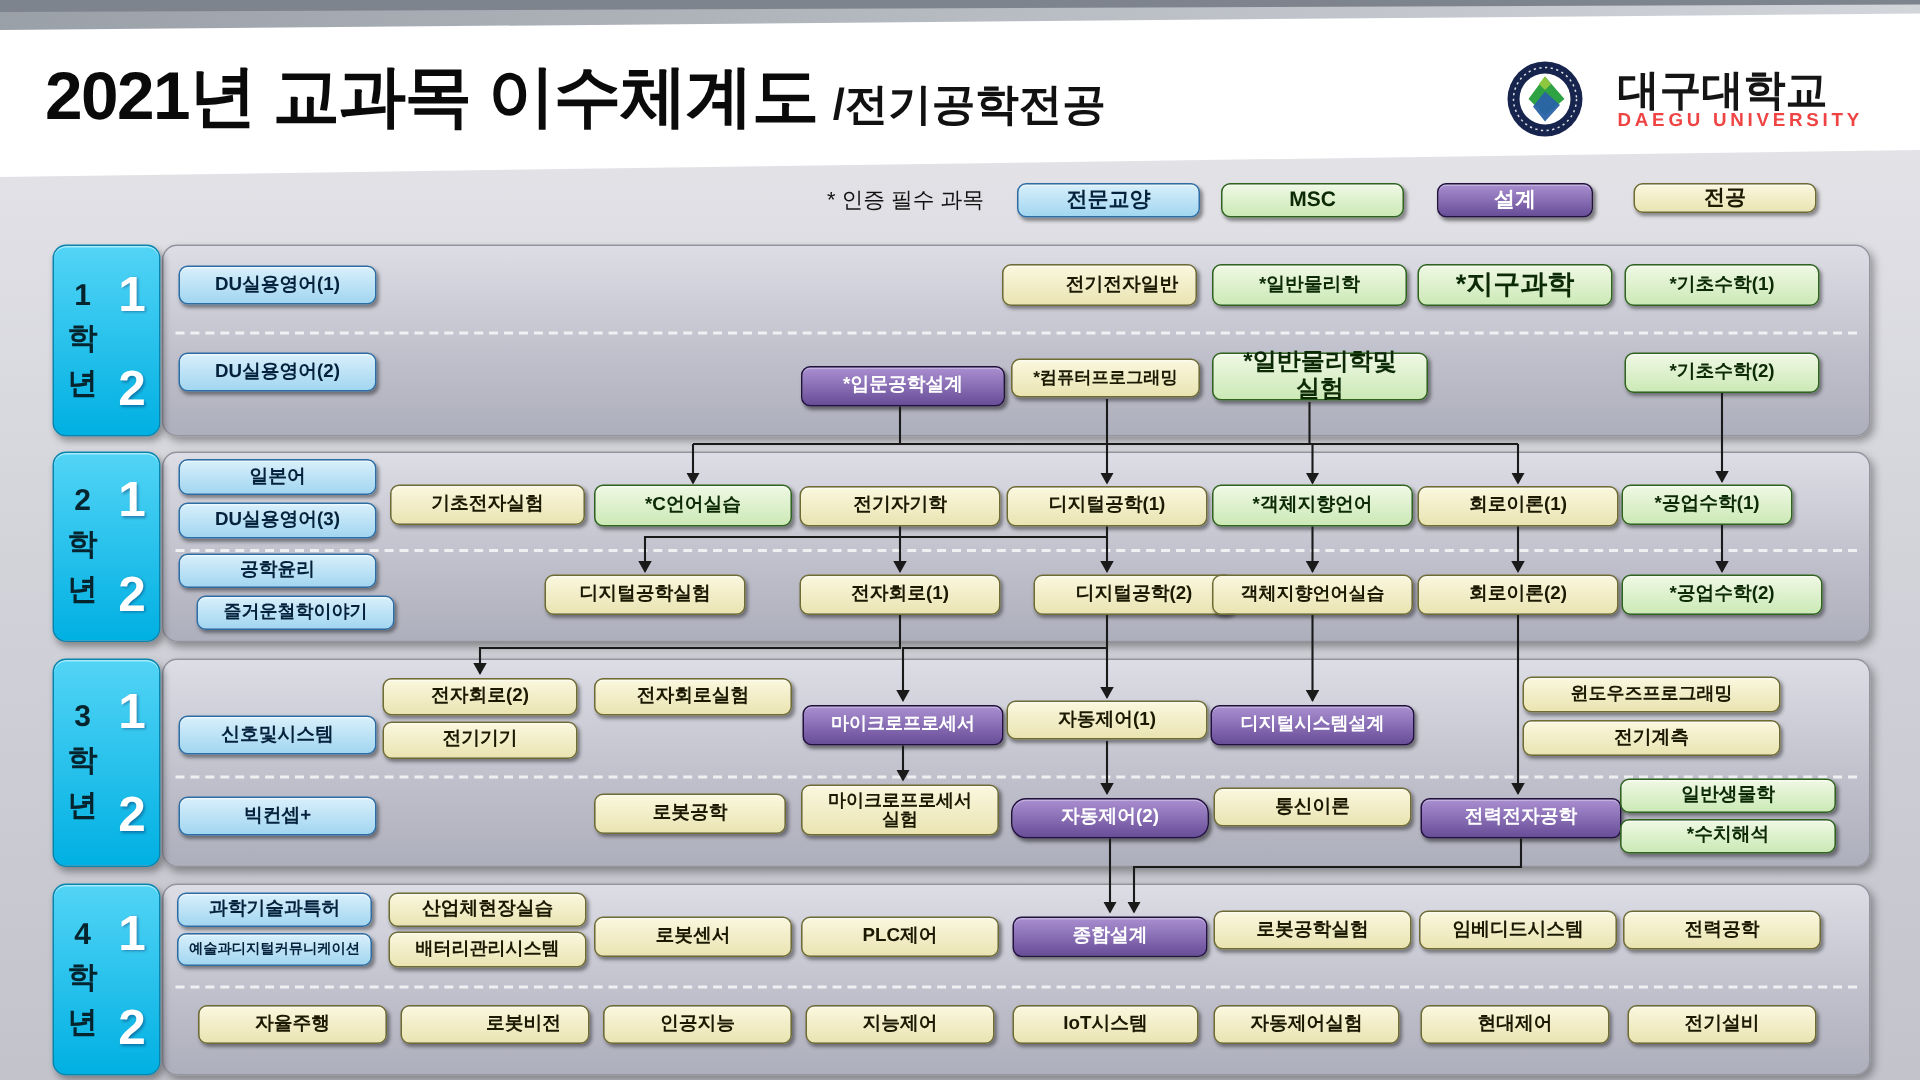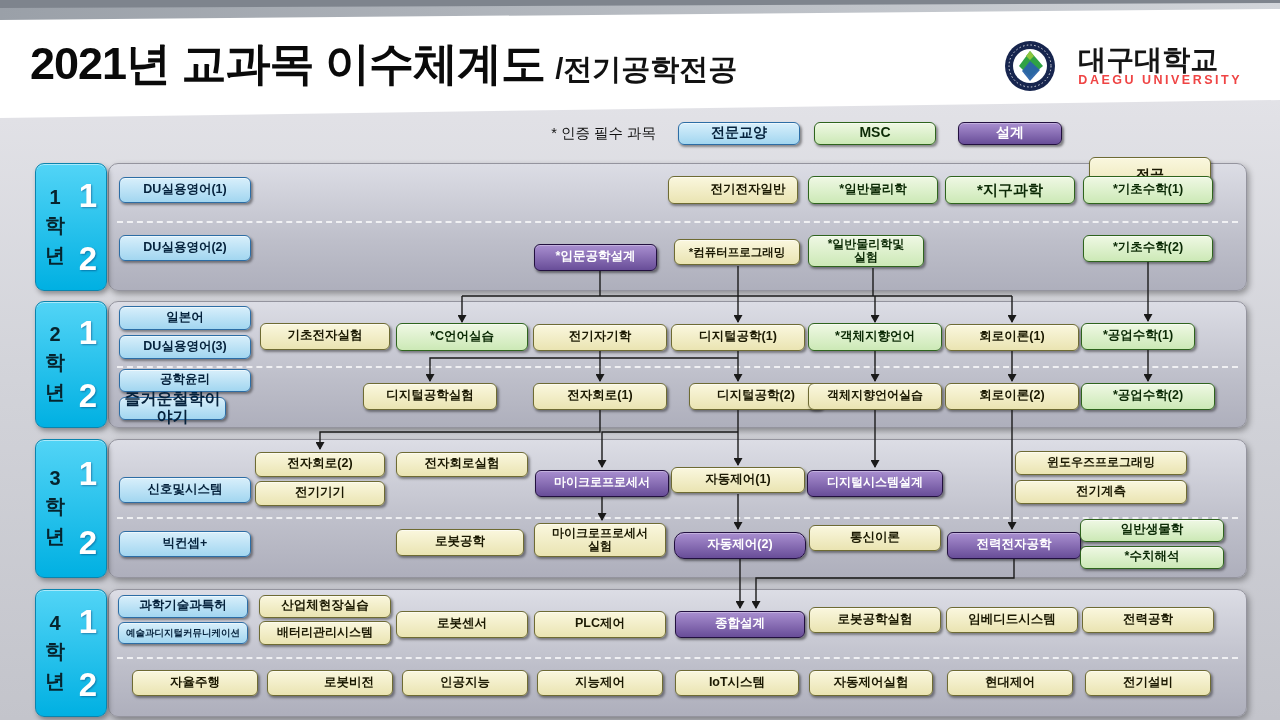--- a/index.html
+++ b/index.html
@@ -140,43 +140,43 @@
         <span>년</span>
       </div>
       <div class="sems">
         <div class="sem">1</div>
         <div class="sem">2</div>
       </div>
     </div>
     <div class="course legenditem c-liberal" style="left: 678px; top: 121.5px; width: 122px; height: 23px; font-size: 14px;">전문교양</div>
     <div class="course legenditem c-msc" style="left: 814px; top: 121.5px; width: 122px; height: 23px; font-size: 14px;">MSC</div>
     <div class="course legenditem c-design" style="left: 958px; top: 121.5px; width: 104px; height: 23px; font-size: 14px;">설계</div>
-    <div class="course legenditem c-major" style="left: 1089px; top: 121.5px; width: 122px; height: 36px; font-size: 14px; margin-top: 35px;">전공</div>
+    <div class="course legenditem c-major" style="left: 1089px; top: 121.5px; width: 122px; height: 20px; font-size: 14px;">전공</div>
     <div class="course c-liberal" style="left: 119px; top: 177px; width: 132px; height: 26px; font-size: 12.5px;">DU실용영어(1)</div>
     <div class="course c-major" style="left: 668px; top: 176px; width: 130px; height: 28px; font-size: 12.5px; padding-left: 32px;">전기전자일반</div>
     <div class="course c-msc" style="left: 808px; top: 176px; width: 130px; height: 28px; font-size: 12.5px;">*일반물리학</div>
-    <div class="course c-msc" style="left: 945px; top: 176px; width: 130px; height: 28px; font-size: 15px;">*지구과학</div>
+    <div class="course c-msc" style="left: 945px; top: 176px; width: 130px; height: 28px; font-size: 18px;">*지구과학</div>
     <div class="course c-msc" style="left: 1083px; top: 176px; width: 130px; height: 28px; font-size: 12.5px;">*기초수학(1)</div>
     <div class="course c-liberal" style="left: 119px; top: 235px; width: 132px; height: 26px; font-size: 12.5px;">DU실용영어(2)</div>
-    <div class="course c-design" style="left: 534px; top: 243.5px; width: 123px; height: 27px; font-size: 12.5px;">*입문공학설계</div>
+    <div class="course c-design" style="left: 534px; top: 243.5px; width: 136px; height: 27px; font-size: 12.5px;">*입문공학설계</div>
     <div class="course c-major" style="left: 674px; top: 239px; width: 126px; height: 26px; font-size: 11.5px;">*컴퓨터프로그래밍</div>
-    <div class="course c-msc" style="left: 808px; top: 235px; width: 116px; height: 32px; font-size: 12px;">*일반물리학및
+    <div class="course c-msc" style="left: 808px; top: 235px; width: 144px; height: 32px; font-size: 16px;">*일반물리학및
 실험</div>
     <div class="course c-msc" style="left: 1083px; top: 234.5px; width: 130px; height: 27px; font-size: 12.5px;">*기초수학(2)</div>
     <div class="course c-liberal" style="left: 119px; top: 306px; width: 132px; height: 24px; font-size: 12.5px;">일본어</div>
     <div class="course c-liberal" style="left: 119px; top: 335px; width: 132px; height: 24px; font-size: 12.5px;">DU실용영어(3)</div>
     <div class="course c-major" style="left: 260px; top: 322.5px; width: 130px; height: 27px; font-size: 12.5px;">기초전자실험</div>
     <div class="course c-msc" style="left: 396px; top: 323px; width: 132px; height: 28px; font-size: 12.5px;">*C언어실습</div>
     <div class="course c-major" style="left: 533px; top: 323.5px; width: 134px; height: 27px; font-size: 12.5px;">전기자기학</div>
     <div class="course c-major" style="left: 671px; top: 323.5px; width: 134px; height: 27px; font-size: 12.5px;">디지털공학(1)</div>
     <div class="course c-msc" style="left: 808px; top: 323px; width: 134px; height: 28px; font-size: 12.5px;">*객체지향언어</div>
     <div class="course c-major" style="left: 945px; top: 323.5px; width: 134px; height: 27px; font-size: 12.5px;">회로이론(1)</div>
     <div class="course c-msc" style="left: 1081px; top: 322.5px; width: 114px; height: 27px; font-size: 12.5px;">*공업수학(1)</div>
     <div class="course c-liberal" style="left: 119px; top: 368.5px; width: 132px; height: 23px; font-size: 12.5px;">공학윤리</div>
-    <div class="course c-liberal" style="left: 119px; top: 396.5px; width: 107px; height: 23px; font-size: 16px;">즐거운철학이야기</div>
+    <div class="course c-liberal" style="left: 131px; top: 396.5px; width: 132px; height: 23px; font-size: 12px;">즐거운철학이야기</div>
     <div class="course c-major" style="left: 363px; top: 382.5px; width: 134px; height: 27px; font-size: 12.5px;">디지털공학실험</div>
     <div class="course c-major" style="left: 533px; top: 382.5px; width: 134px; height: 27px; font-size: 12.5px;">전자회로(1)</div>
     <div class="course c-major" style="left: 689px; top: 382.5px; width: 134px; height: 27px; font-size: 12.5px;">디지털공학(2)</div>
     <div class="course c-major" style="left: 808px; top: 382.5px; width: 134px; height: 27px; font-size: 12px;">객체지향언어실습</div>
     <div class="course c-major" style="left: 945px; top: 382.5px; width: 134px; height: 27px; font-size: 12.5px;">회로이론(2)</div>
     <div class="course c-msc" style="left: 1081px; top: 382.5px; width: 134px; height: 27px; font-size: 12.5px;">*공업수학(2)</div>
     <div class="course c-liberal" style="left: 119px; top: 477px; width: 132px; height: 26px; font-size: 12.5px;">신호및시스템</div>
     <div class="course c-major" style="left: 255px; top: 451.5px; width: 130px; height: 25px; font-size: 12.5px;">전자회로(2)</div>
     <div class="course c-major" style="left: 396px; top: 451.5px; width: 132px; height: 25px; font-size: 12.5px;">전자회로실험</div>
     <div class="course c-major" style="left: 255px; top: 480.5px; width: 130px; height: 25px; font-size: 12.5px;">전기기기</div>

